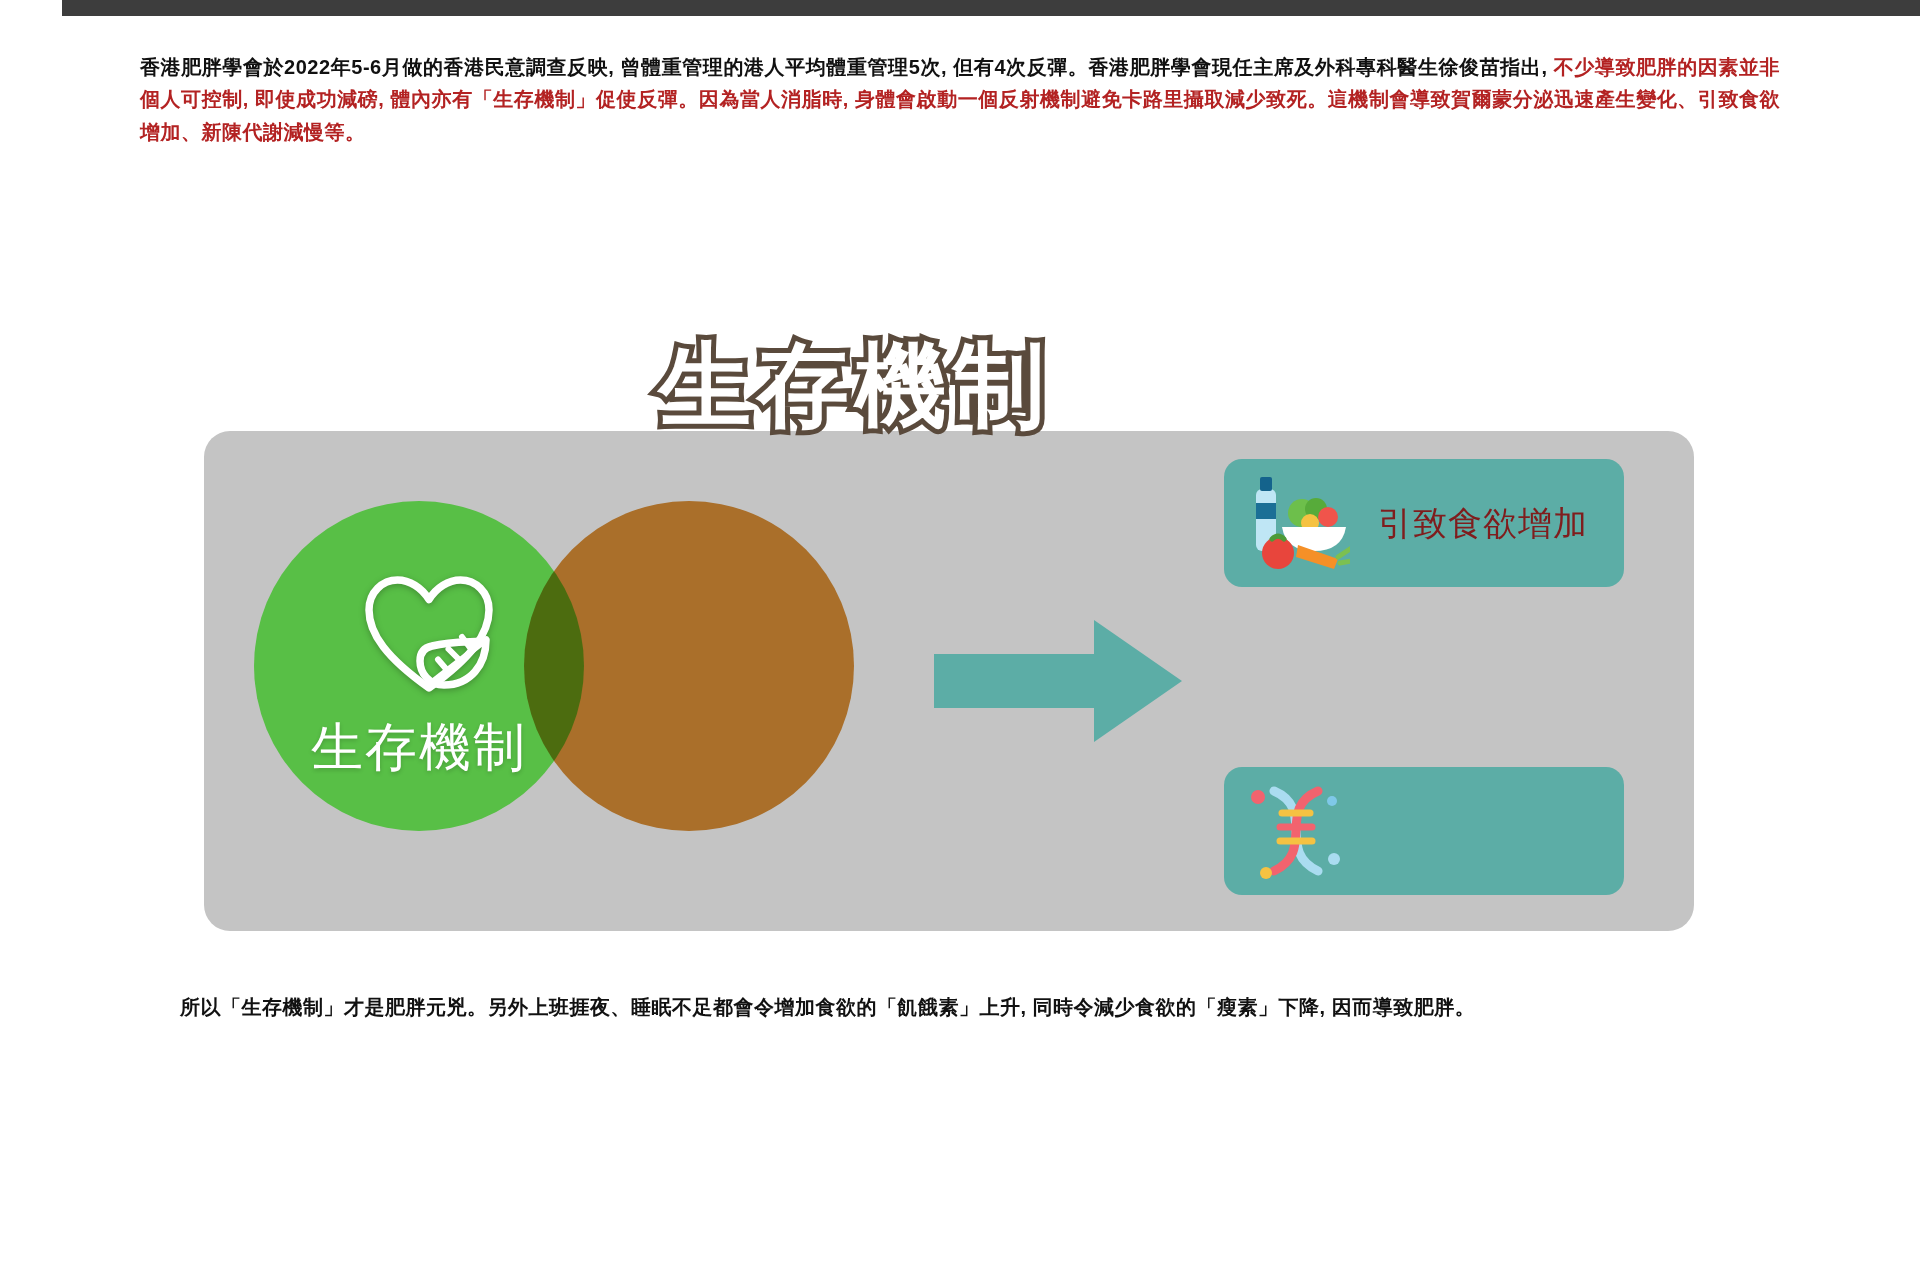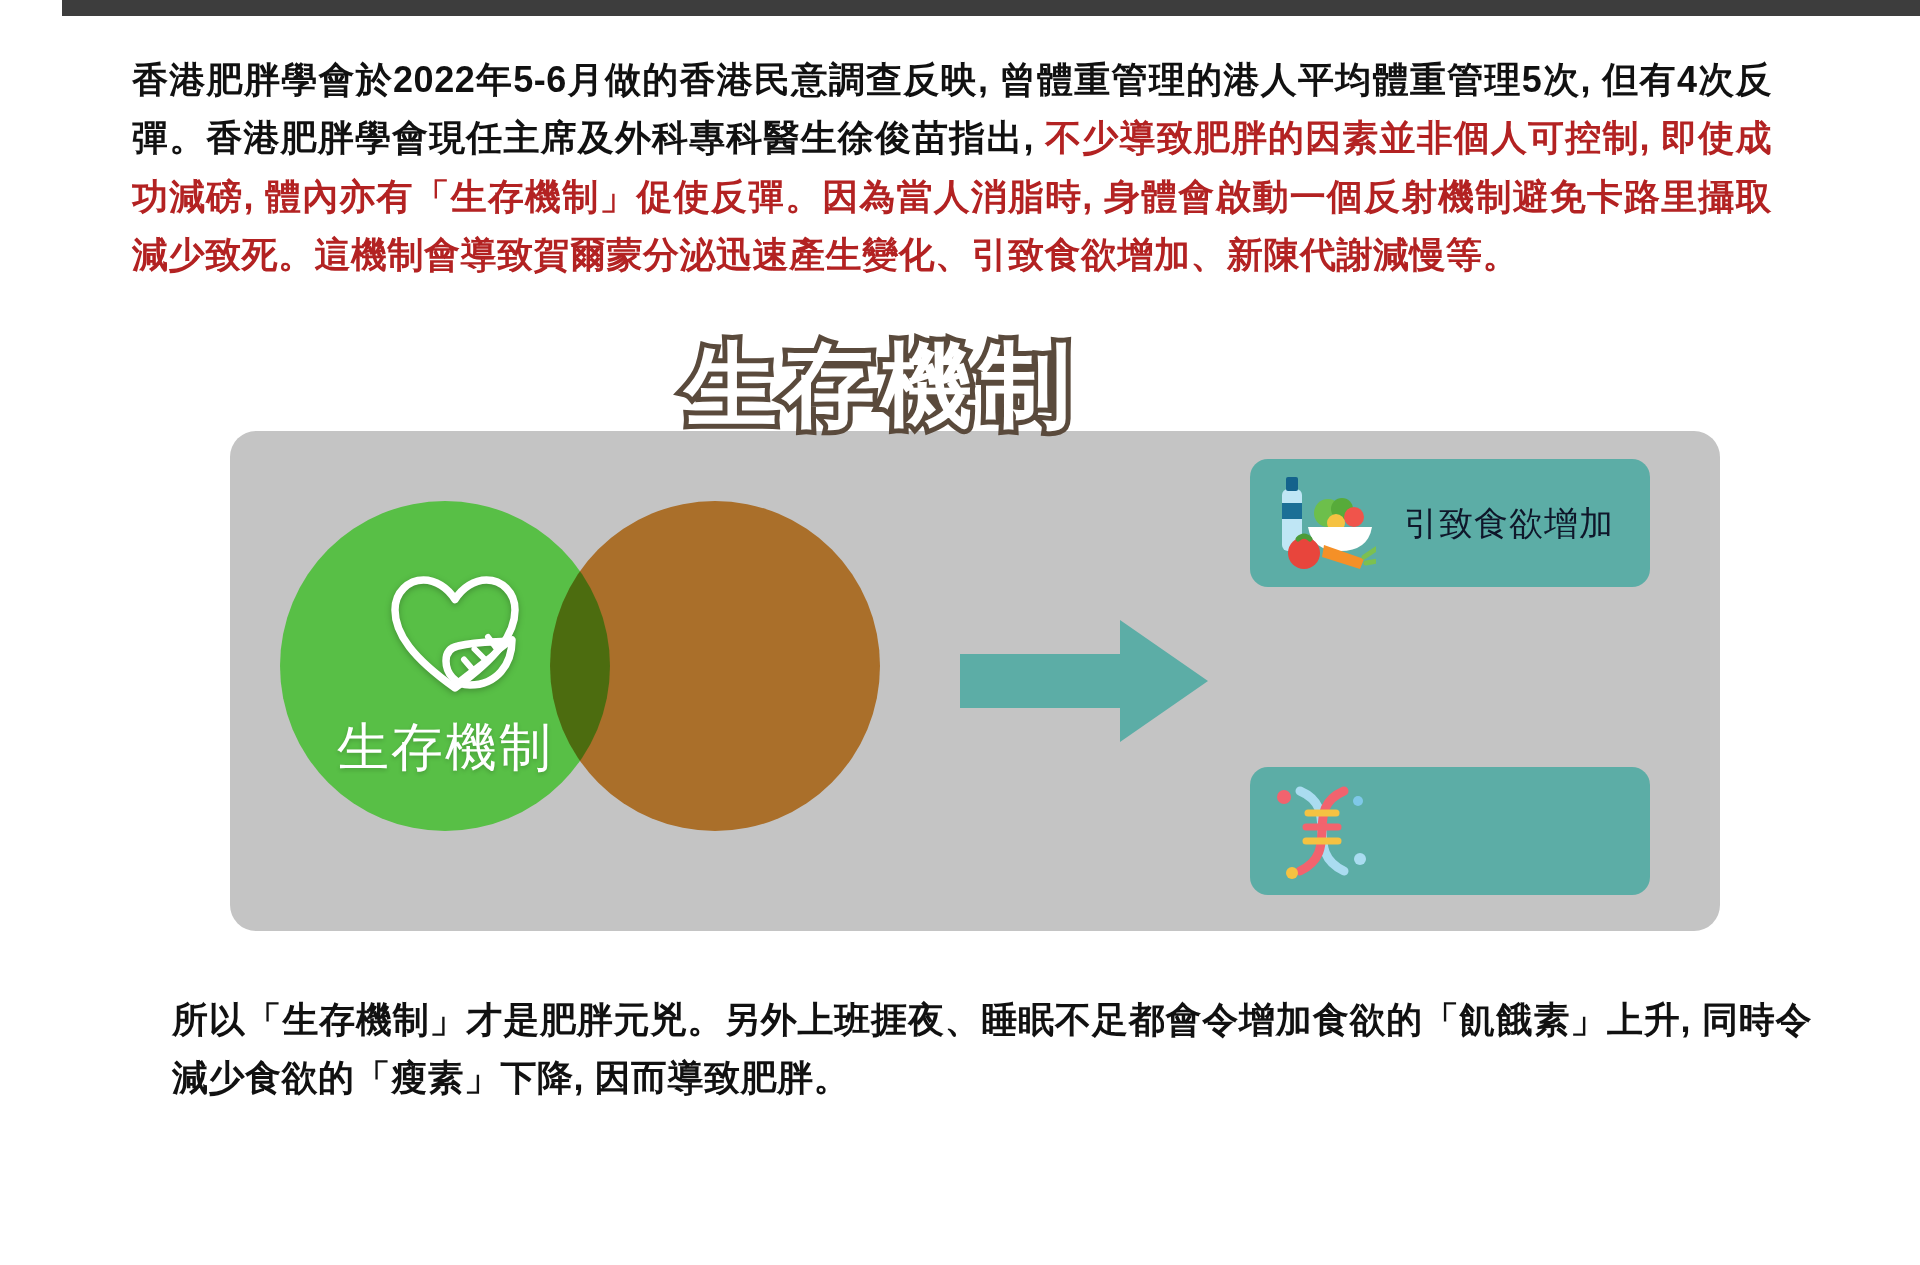--- a/index.html
+++ b/index.html
@@ -19,37 +19,37 @@
     position:absolute;left:0;top:0;width:62px;height:16px;background:#ffffff;
   }
   .page{
     position:absolute;left:0;top:16px;width:1920px;height:1249px;
     background:#ffffff;
   }
 
   
   .para{
     position:absolute;
-    left:132px;
+    left:140px;
     width:1640px;
-    font-size:36px;
+    font-size:20px;
     line-height:1.62;
     font-weight:700;
     color:#111111;
     letter-spacing:0.5px;
     text-align:justify;
   }
   .para .red{color:#b32222;}
   #para-intro{top:35px;}
   #para-mid{top:975px;margin-left:40px;}
   #para-end{top:1140px;}
 
   
   .info-wrap{
-    position:absolute;left:230px;top:415px;width:1266px;height:500px;
+    position:absolute;left:204px;top:415px;width:1266px;height:500px;
   }
   .info-panel{
     position:absolute;left:0;top:0;width:1490px;height:500px;
     background:#c4c4c4;border-radius:26px;
   }
   .info-title{
     position:absolute;
     left:455px;top:-92px;
     font-size:92px;
     font-weight:700;
@@ -112,21 +112,21 @@
   }
   #res-box-0{top:28px;}
   #res-box-1{top:182px;}
   #res-box-2{top:336px;}
   .res-icon{
     width:120px;height:110px;margin-left:12px;flex:0 0 auto;
     display:flex;align-items:center;justify-content:center;
   }
   .res-label{
     flex:1;text-align:center;
-    color:#0f172a;font-size:34px;font-weight:400;line-height:1.2;
+    color:#7f1d1d;font-size:34px;font-weight:400;line-height:1.2;
     letter-spacing:1px;padding-right:14px;
     white-space:pre-line;
   }
 </style>
 </head>
 <body>
 
 <div class="top-strip">
   <div class="white-gap"></div>
 </div>

